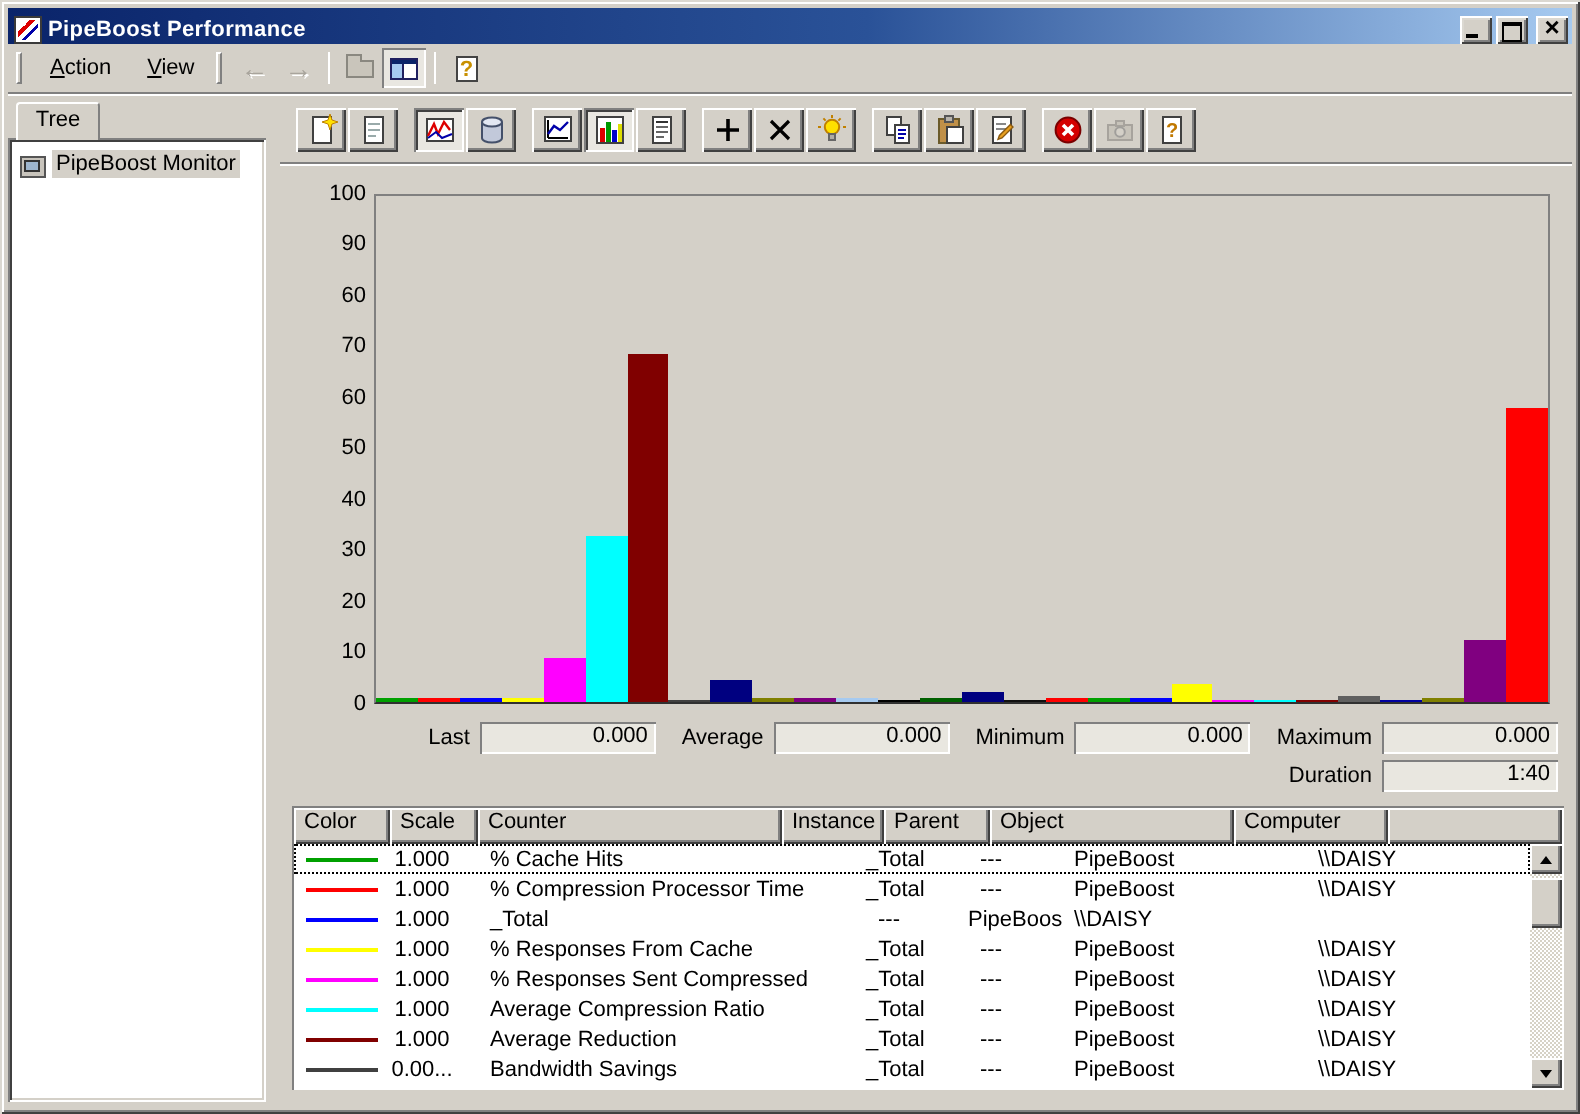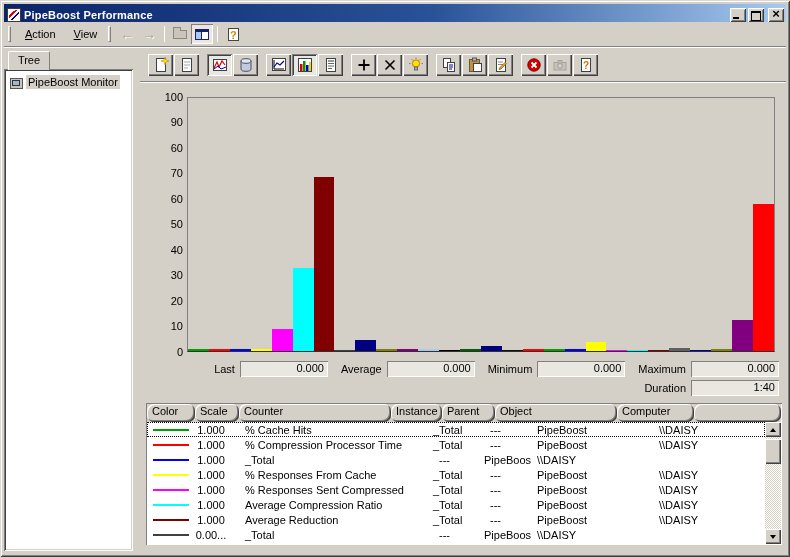--- a/index.html
+++ b/index.html
@@ -76,21 +76,21 @@
   .stat-row.r1 { top:279px; } .stat-row.r2 { top:298px; }
   .stat-label { margin:0 5px 0 13px; }
   .stat-box { width:88px; height:16px; background:#E9E7E0; text-align:right; padding:1px 4px 0 0;
     box-shadow: inset 1px 1px 0 #808080, inset -1px -1px 0 #fff; }
 
   
   .legend { position:absolute; left:6px; top:354px; width:636px; height:142px; display:flex; flex-direction:column;
     box-shadow: inset 1px 1px 0 #808080, inset -1px -1px 0 #fff; padding:1px; background:#D4D0C8; }
   .lheader { height:18px; display:flex; flex:none; }
   .hcell { flex:none; background:#D4D0C8; padding:1px 0 0 5px; overflow:hidden; white-space:nowrap;
-    box-shadow: inset 1px 1px 0 #fff, inset -1px -1px 0 #404040, inset -2px -2px 0 #808080; border-radius: 7px; }
+    box-shadow: inset 1px 1px 0 #fff, inset -1px -1px 0 #404040, inset -2px -2px 0 #808080; }
   .hcell.fill { flex:1; }
   .lbody { flex:1; display:flex; background:#fff; min-height:0; }
   .rows { flex:1; overflow:hidden; }
   .lrow { height:15px; display:grid; grid-template-columns:48px 44px 188px 51px 53px 122px 1fr; align-items:center; white-space:nowrap; }
   .lrow.selected { outline:1px dotted #000; outline-offset:-1px; }
   .swatch { width:36px; height:2px; justify-self:center; }
   .c-scale { text-align:center; padding-right:12px; }
   .c-counter,.c-instance,.c-object,.c-computer { padding-left:6px; overflow:hidden; }
   .c-parent { padding-left:12px; }
 
@@ -514,20 +514,21 @@
               <span class="c-instance">_Total</span>
               <span class="c-parent">---</span>
               <span class="c-object">PipeBoost</span>
               <span class="c-computer">\\DAISY</span>
             </div>
             <div class="lrow">
               <span class="swatch-cell" style="display: flex; justify-content: center;">
                 <span class="swatch" style="background: rgb(64, 64, 64);"></span>
               </span>
               <span class="c-scale">0.00...</span>
+              <span class="c-counter">Bandwidth Savings</span>
               <span class="c-instance">_Total</span>
               <span class="c-parent">---</span>
               <span class="c-object">PipeBoost</span>
               <span class="c-computer">\\DAISY</span>
             </div>
           </div>
         <div class="vscroll">
           <span class="sbtn up">
               <span class="tri-up"></span>
             </span>

